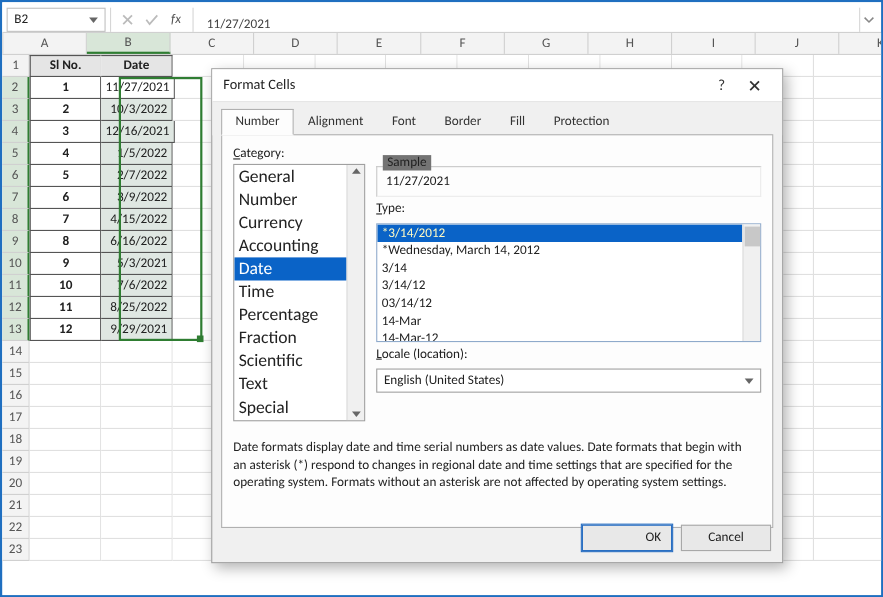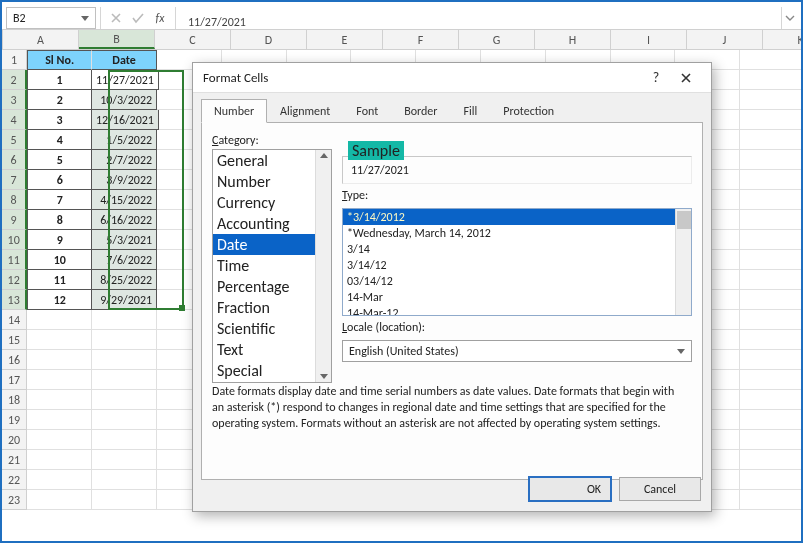--- a/index.html
+++ b/index.html
@@ -103,21 +103,21 @@
     width: 76px;
     border-right: 1px solid #e0e0e0;
     border-bottom: 1px solid #e0e0e0;
     display: flex; align-items: center;
     padding: 0 4px;
     background: #fff;
   }
   
   .hd {
     font-weight: bold;
-    background: #7dd3fc;
+    background: #e5e5e5;
     justify-content: center;
     border-top: 1px solid #555;
     border-bottom: 1px solid #555;
   }
   .hd.left-border { border-left: 1px solid #555; }
   .hd.right-border { border-right: 1px solid #555; }
 
   .colA { justify-content: center; font-weight: bold;
           border-left: 1px solid #555; border-right: 1px solid #555;
           border-bottom: 1px solid #555;}
@@ -226,22 +226,22 @@
     border-right:4px solid transparent;
   }
   .listbox .sb .up { border-bottom:5px solid #666; }
   .listbox .sb .dn { border-top:5px solid #666; }
   .right-col { flex: 1; display: flex; flex-direction: column; gap: 4px; }
   .sample-box { border-top:1px solid #c8c8c8; border-left:1px solid #c8c8c8;
                 border-right:1px solid #ececec; border-bottom:1px solid #ececec;
                 padding: 6px 8px; }
   .fieldset-label {
      position: relative; top: 8px; left: 6px;
-     background: #14b8a6; padding: 0 4px;
-     width: fit-content; font-size: 16px;
+     background: #737373; padding: 0 4px;
+     width: fit-content; font-size: 12px;
   }
   .type-list {
     height: 108px;
     border: 1px solid #8faacb;
     background: #fff;
     position: relative;
     display: flex;
   }
   .type-items { flex:1; overflow: hidden; }
   .type-items .item {
@@ -268,21 +268,21 @@
     padding: 0 6px;
     gap: 24px;
   }
   .locale-sel .caret {
     width:0;height:0;
     border-left:4px solid transparent;
     border-right:4px solid transparent;
     border-top:5px solid #666;
   }
   .desc {
-    margin-top: 0;
+    margin-top: 16px;
     font-size: 12px;
     line-height: 1.35;
     padding-right: 6px;
   }
   .dlg-buttons {
     position: absolute;
     right: 10px; bottom: 10px;
     display: flex; gap: 8px;
   }
   .btn {

